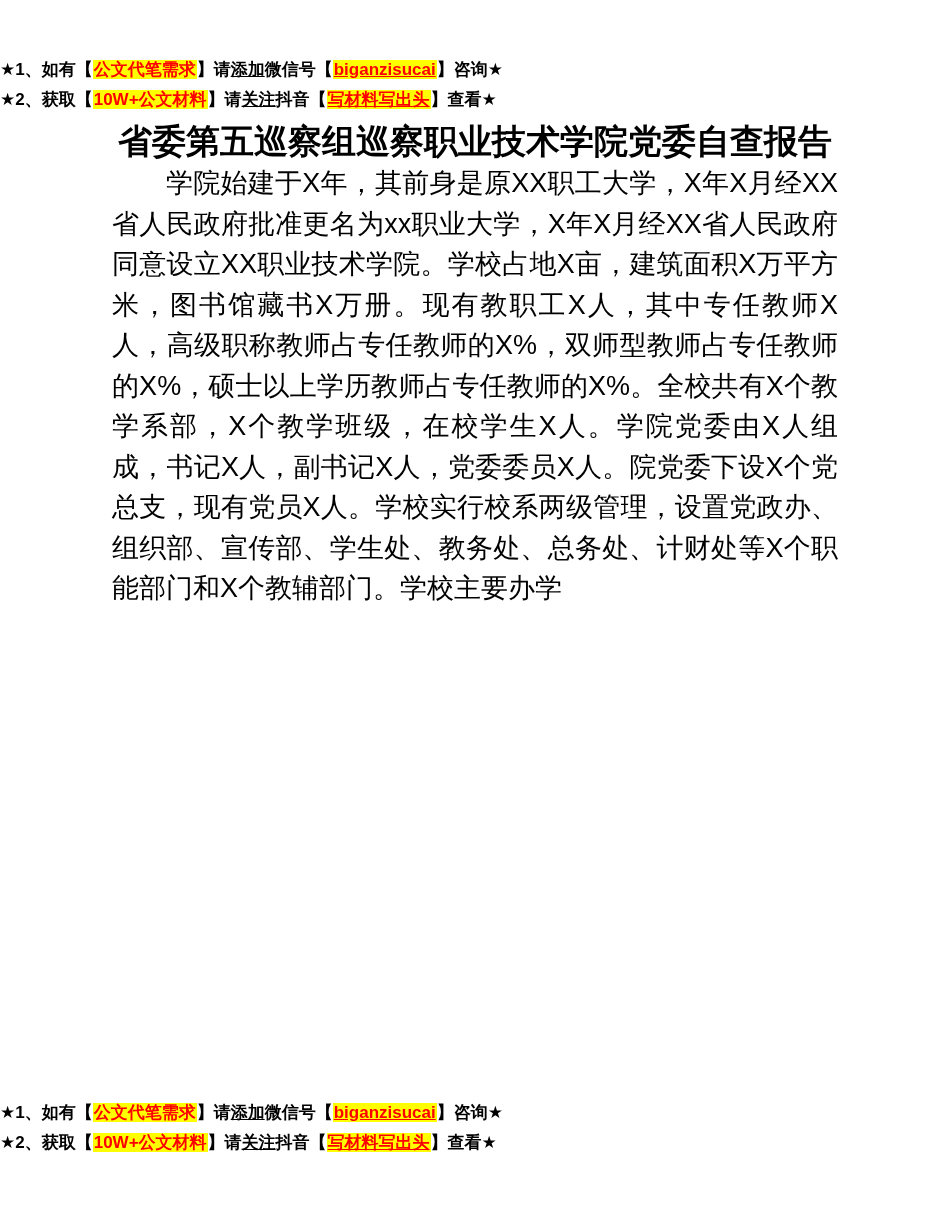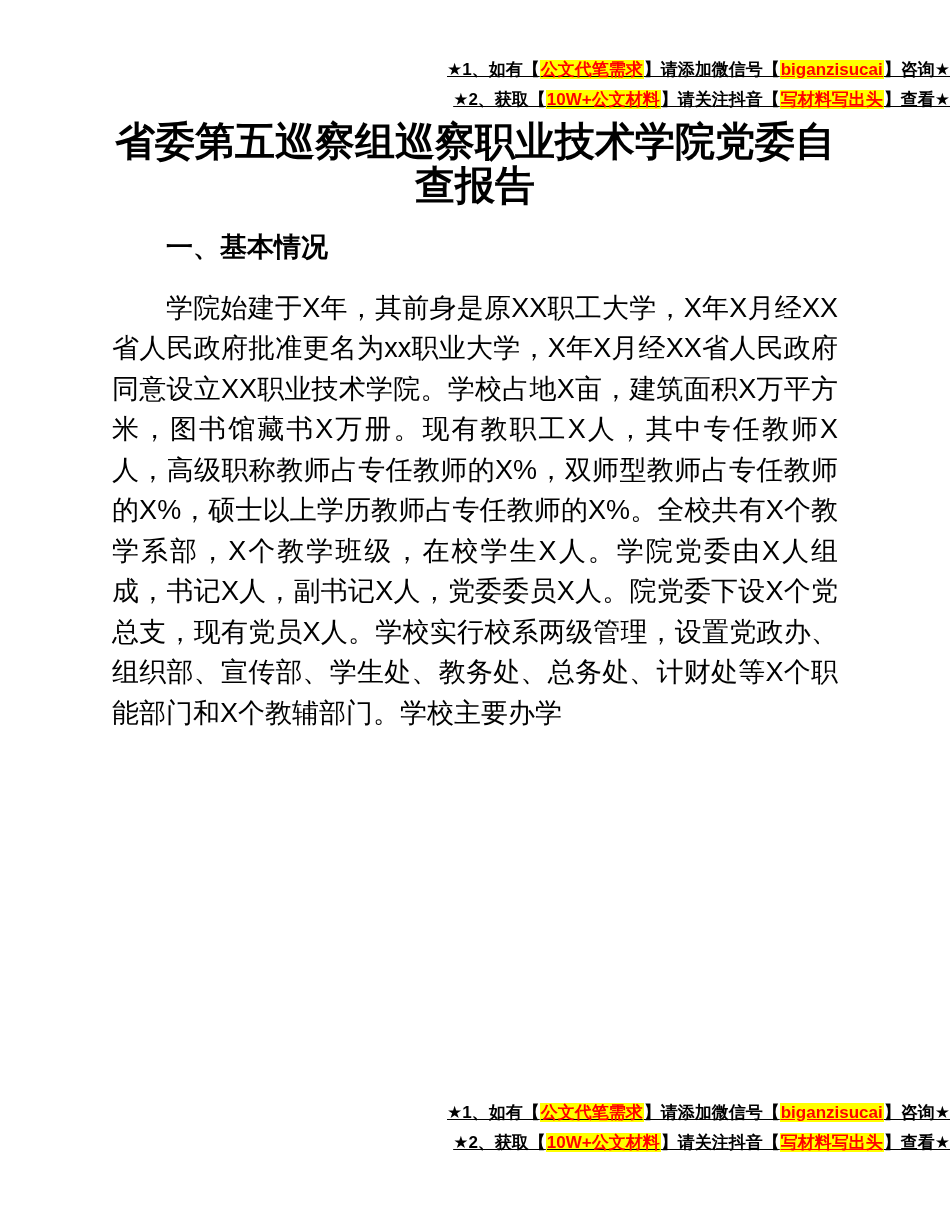--- a/index.html
+++ b/index.html
@@ -18,44 +18,43 @@
     position: relative;
     width: 950px;
     height: 1230px;
     margin: 0 auto;
     background: var(--paper);
     color: var(--ink);
     font-family: "Liberation Sans", "DejaVu Sans", sans-serif;
     overflow: hidden;
   }
   .promo {
-    text-align: right;
+    text-align: left;
     font-size: 17px;
     font-weight: bold;
     line-height: 30px;
     white-space: nowrap;
-    text-decoration: underline;
   }
   .promo-header { padding-top: 55px; }
   .promo-footer {
     position: absolute;
     left: 0;
     right: 0;
     top: 1098px;
   }
   .hl-red {
     background: var(--highlight);
     color: var(--red);
     padding: 0 1px;
   }
   .u { text-decoration: underline; }
   .doc-title {
     margin: 4px 110px 0;
     text-align: center;
-    font-size: 40px;
+    font-size: 34px;
     font-weight: bold;
     line-height: 44px;
   }
   .doc-body {
     padding: 0 112px;
     font-size: 27px;
     line-height: 40.5px;
     text-align: justify;
     text-justify: inter-ideograph;
   }
@@ -80,21 +79,20 @@
       <span>★1、如有【</span><span class="hl-red">公文代笔需求</span><span>】请</span><span class="u">添加</span><span>微信号【</span><span class="hl-red u">biganzisucai</span><span>】咨询★</span>
     </div>
     <div class="promo-line">
       <span>★2、获取【</span><span class="hl-red">10W+公文材料</span><span>】请</span><span class="u">关注</span><span>抖音【</span><span class="hl-red u">写材料写出头</span><span>】查看★</span>
     </div>
   </div>
 
   <h1 class="doc-title">省委第五巡察组巡察职业技术学院党委自查报告</h1>
 
   <div class="doc-body">
-    <p class="section-heading">一、基本情况</p>
     <p class="para">学院始建于X年，其前身是原XX职工大学，X年X月经XX省人民政府批准更名为xx职业大学，X年X月经XX省人民政府同意设立XX职业技术学院。学校占地X亩，建筑面积X万平方米，图书馆藏书X万册。现有教职工X人，其中专任教师X人，高级职称教师占专任教师的X%，双师型教师占专任教师的X%，硕士以上学历教师占专任教师的X%。全校共有X个教学系部，X个教学班级，在校学生X人。学院党委由X人组成，书记X人，副书记X人，党委委员X人。院党委下设X个党总支，现有党员X人。学校实行校系两级管理，设置党政办、组织部、宣传部、学生处、教务处、总务处、计财处等X个职能部门和X个教辅部门。学校主要办学</p>
   </div>
 
   <div class="promo promo-footer">
     <div class="promo-line">
       <span>★1、如有【</span><span class="hl-red">公文代笔需求</span><span>】请</span><span class="u">添加</span><span>微信号【</span><span class="hl-red u">biganzisucai</span><span>】咨询★</span>
     </div>
     <div class="promo-line">
       <span>★2、获取【</span><span class="hl-red">10W+公文材料</span><span>】请</span><span class="u">关注</span><span>抖音【</span><span class="hl-red u">写材料写出头</span><span>】查看★</span>
     </div>

